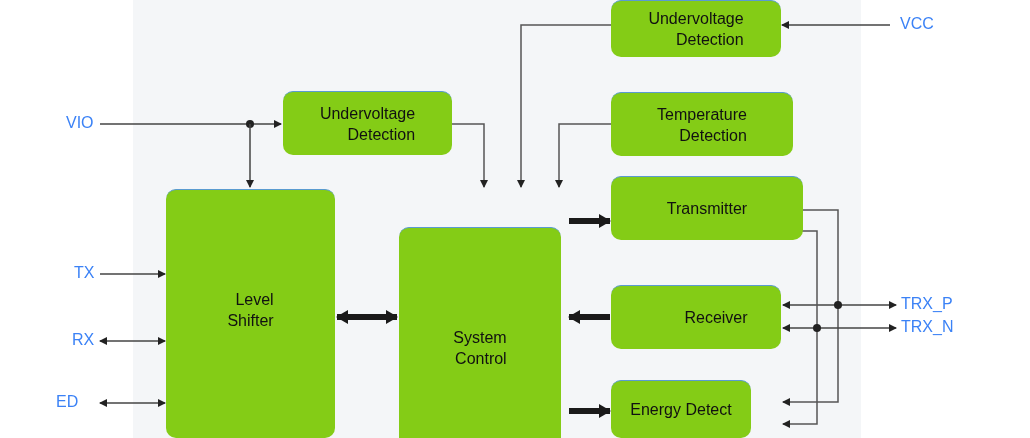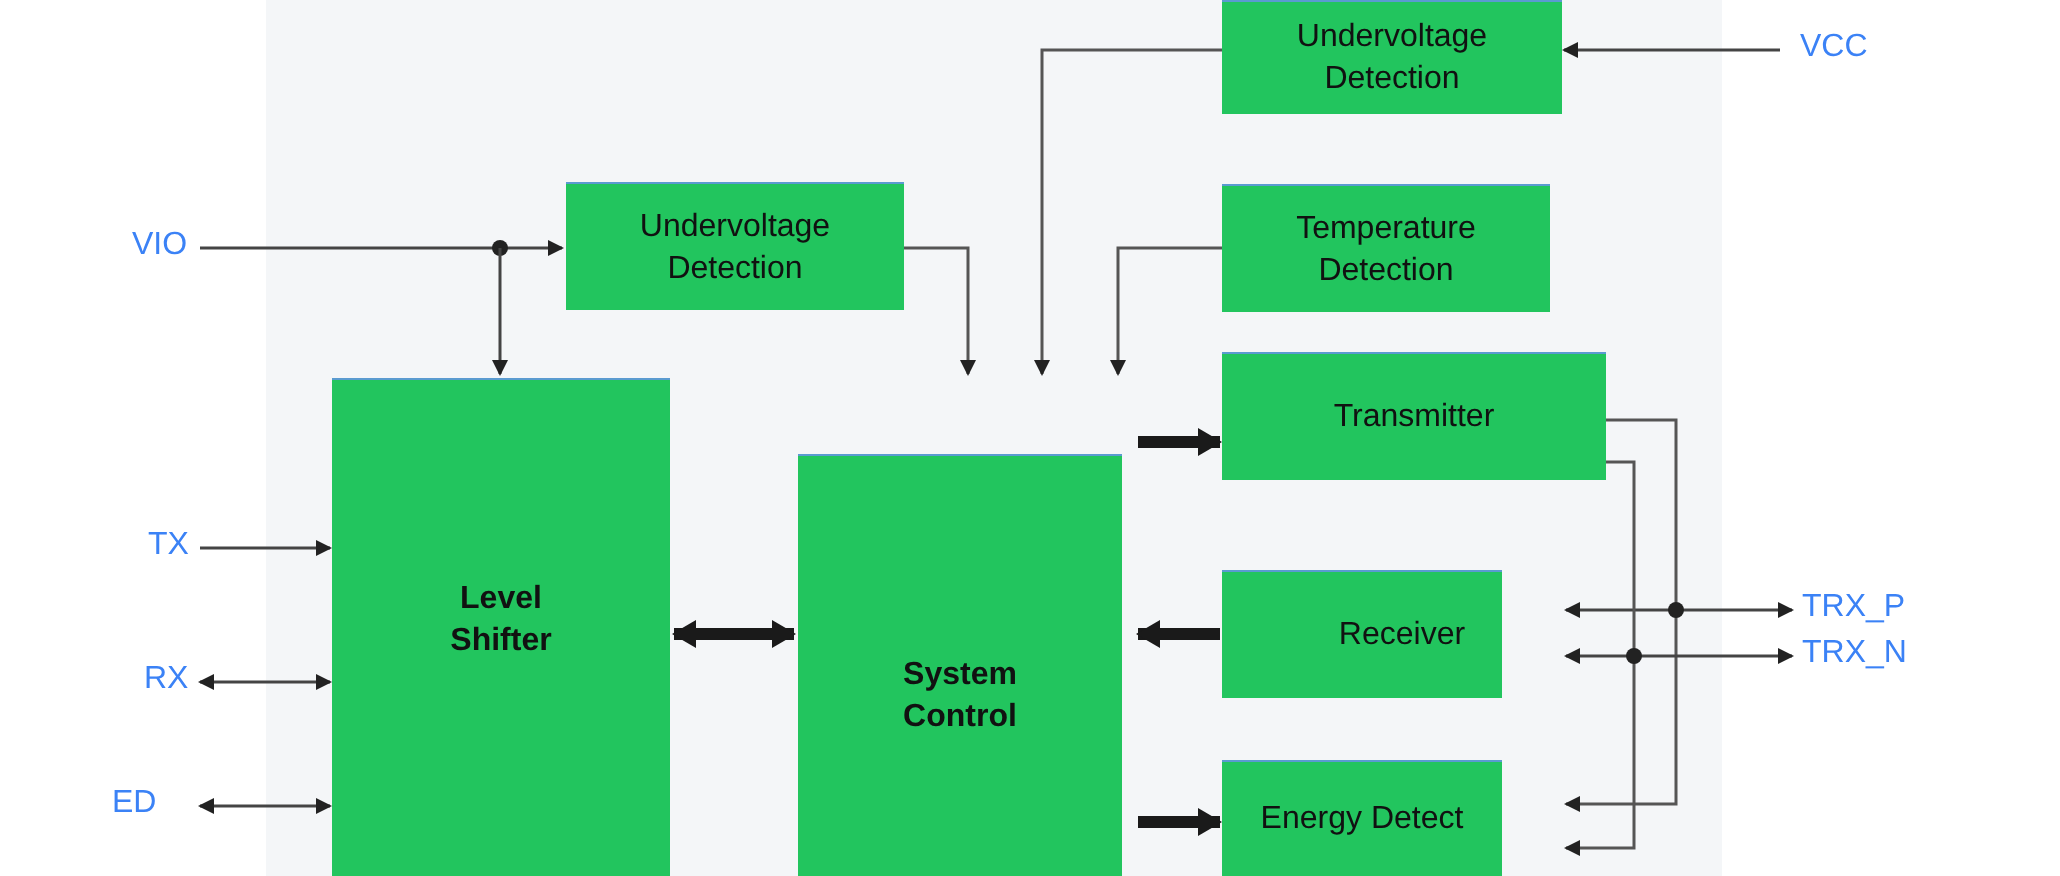--- a/index.html
+++ b/index.html
@@ -1,20 +1,20 @@
 <!DOCTYPE html>
 <html><head>
 <meta charset="utf-8">
 <style>
   html,body{margin:0;padding:0;background:#ffffff;}
   body{width:1030px;height:438px;overflow:hidden;position:relative;font-family:"Liberation Sans",sans-serif;}
   .panel{position:absolute;left:133px;top:0;width:728px;height:438px;background:#f4f6f8;}
-  .block{position:absolute;background:#22c55e;color:#111;display:flex;align-items:center;justify-content:center;text-align:center;font-size:16px;line-height:21px;box-sizing:border-box;border-top:1px solid #5a9bd0;}
+  .block{position:absolute;background:#84cc16;color:#111;display:flex;align-items:center;justify-content:center;text-align:right;font-size:16px;line-height:21px;box-sizing:border-box;border-top:1px solid #5a9bd0;border-radius:10px;}
   .block span{white-space:pre-line;}
-  .bold{font-weight:bold;}
+  .bold{font-weight:normal;}
   .pin{position:absolute;font-size:16px;color:#3b82f6;}
   svg{position:absolute;left:0;top:0;}
 </style>
 </head>
 <body>
 
 <div class="panel"></div>
 
 <svg width="1030" height="438">
   <defs>
@@ -74,36 +74,36 @@
 </svg>
 
 <div class="block" style="left:283px;top:91px;width:169px;height:64px;">
     <span>Undervoltage
 Detection</span>
   </div>
 <div class="block" style="left:611px;top:0;width:170px;height:57px;">
     <span>Undervoltage
 Detection</span>
   </div>
-<div class="block" style="left:611px;top:92px;width:164px;height:64px;">
+<div class="block" style="left:611px;top:92px;width:182px;height:64px;">
     <span>Temperature
 Detection</span>
   </div>
 <div class="block bold" style="left:166px;top:189px;width:169px;height:249px;">
     <span style="margin-top:-8px">Level
 Shifter</span>
   </div>
 <div class="block bold" style="left:399px;top:203px;width:162px;height:249px;margin-top:24px;">
     <span style="margin-top:-8px">System
 Control</span>
   </div>
 <div class="block" style="left:611px;top:176px;width:192px;height:64px;">
     <span>Transmitter</span>
   </div>
-<div class="block" style="left:611px;top:285px;width:140px;height:64px;padding-left:40px;">
+<div class="block" style="left:611px;top:285px;width:170px;height:64px;padding-left:40px;">
     <span>Receiver</span>
   </div>
 <div class="block" style="left:611px;top:380px;width:140px;height:58px;">
     <span>Energy Detect</span>
   </div>
 
 <div class="pin" style="left:66px;top:114px;">VIO</div>
 <div class="pin" style="left:900px;top:15px;">VCC</div>
 <div class="pin" style="left:74px;top:264px;">TX</div>
 <div class="pin" style="left:72px;top:331px;">RX</div>

